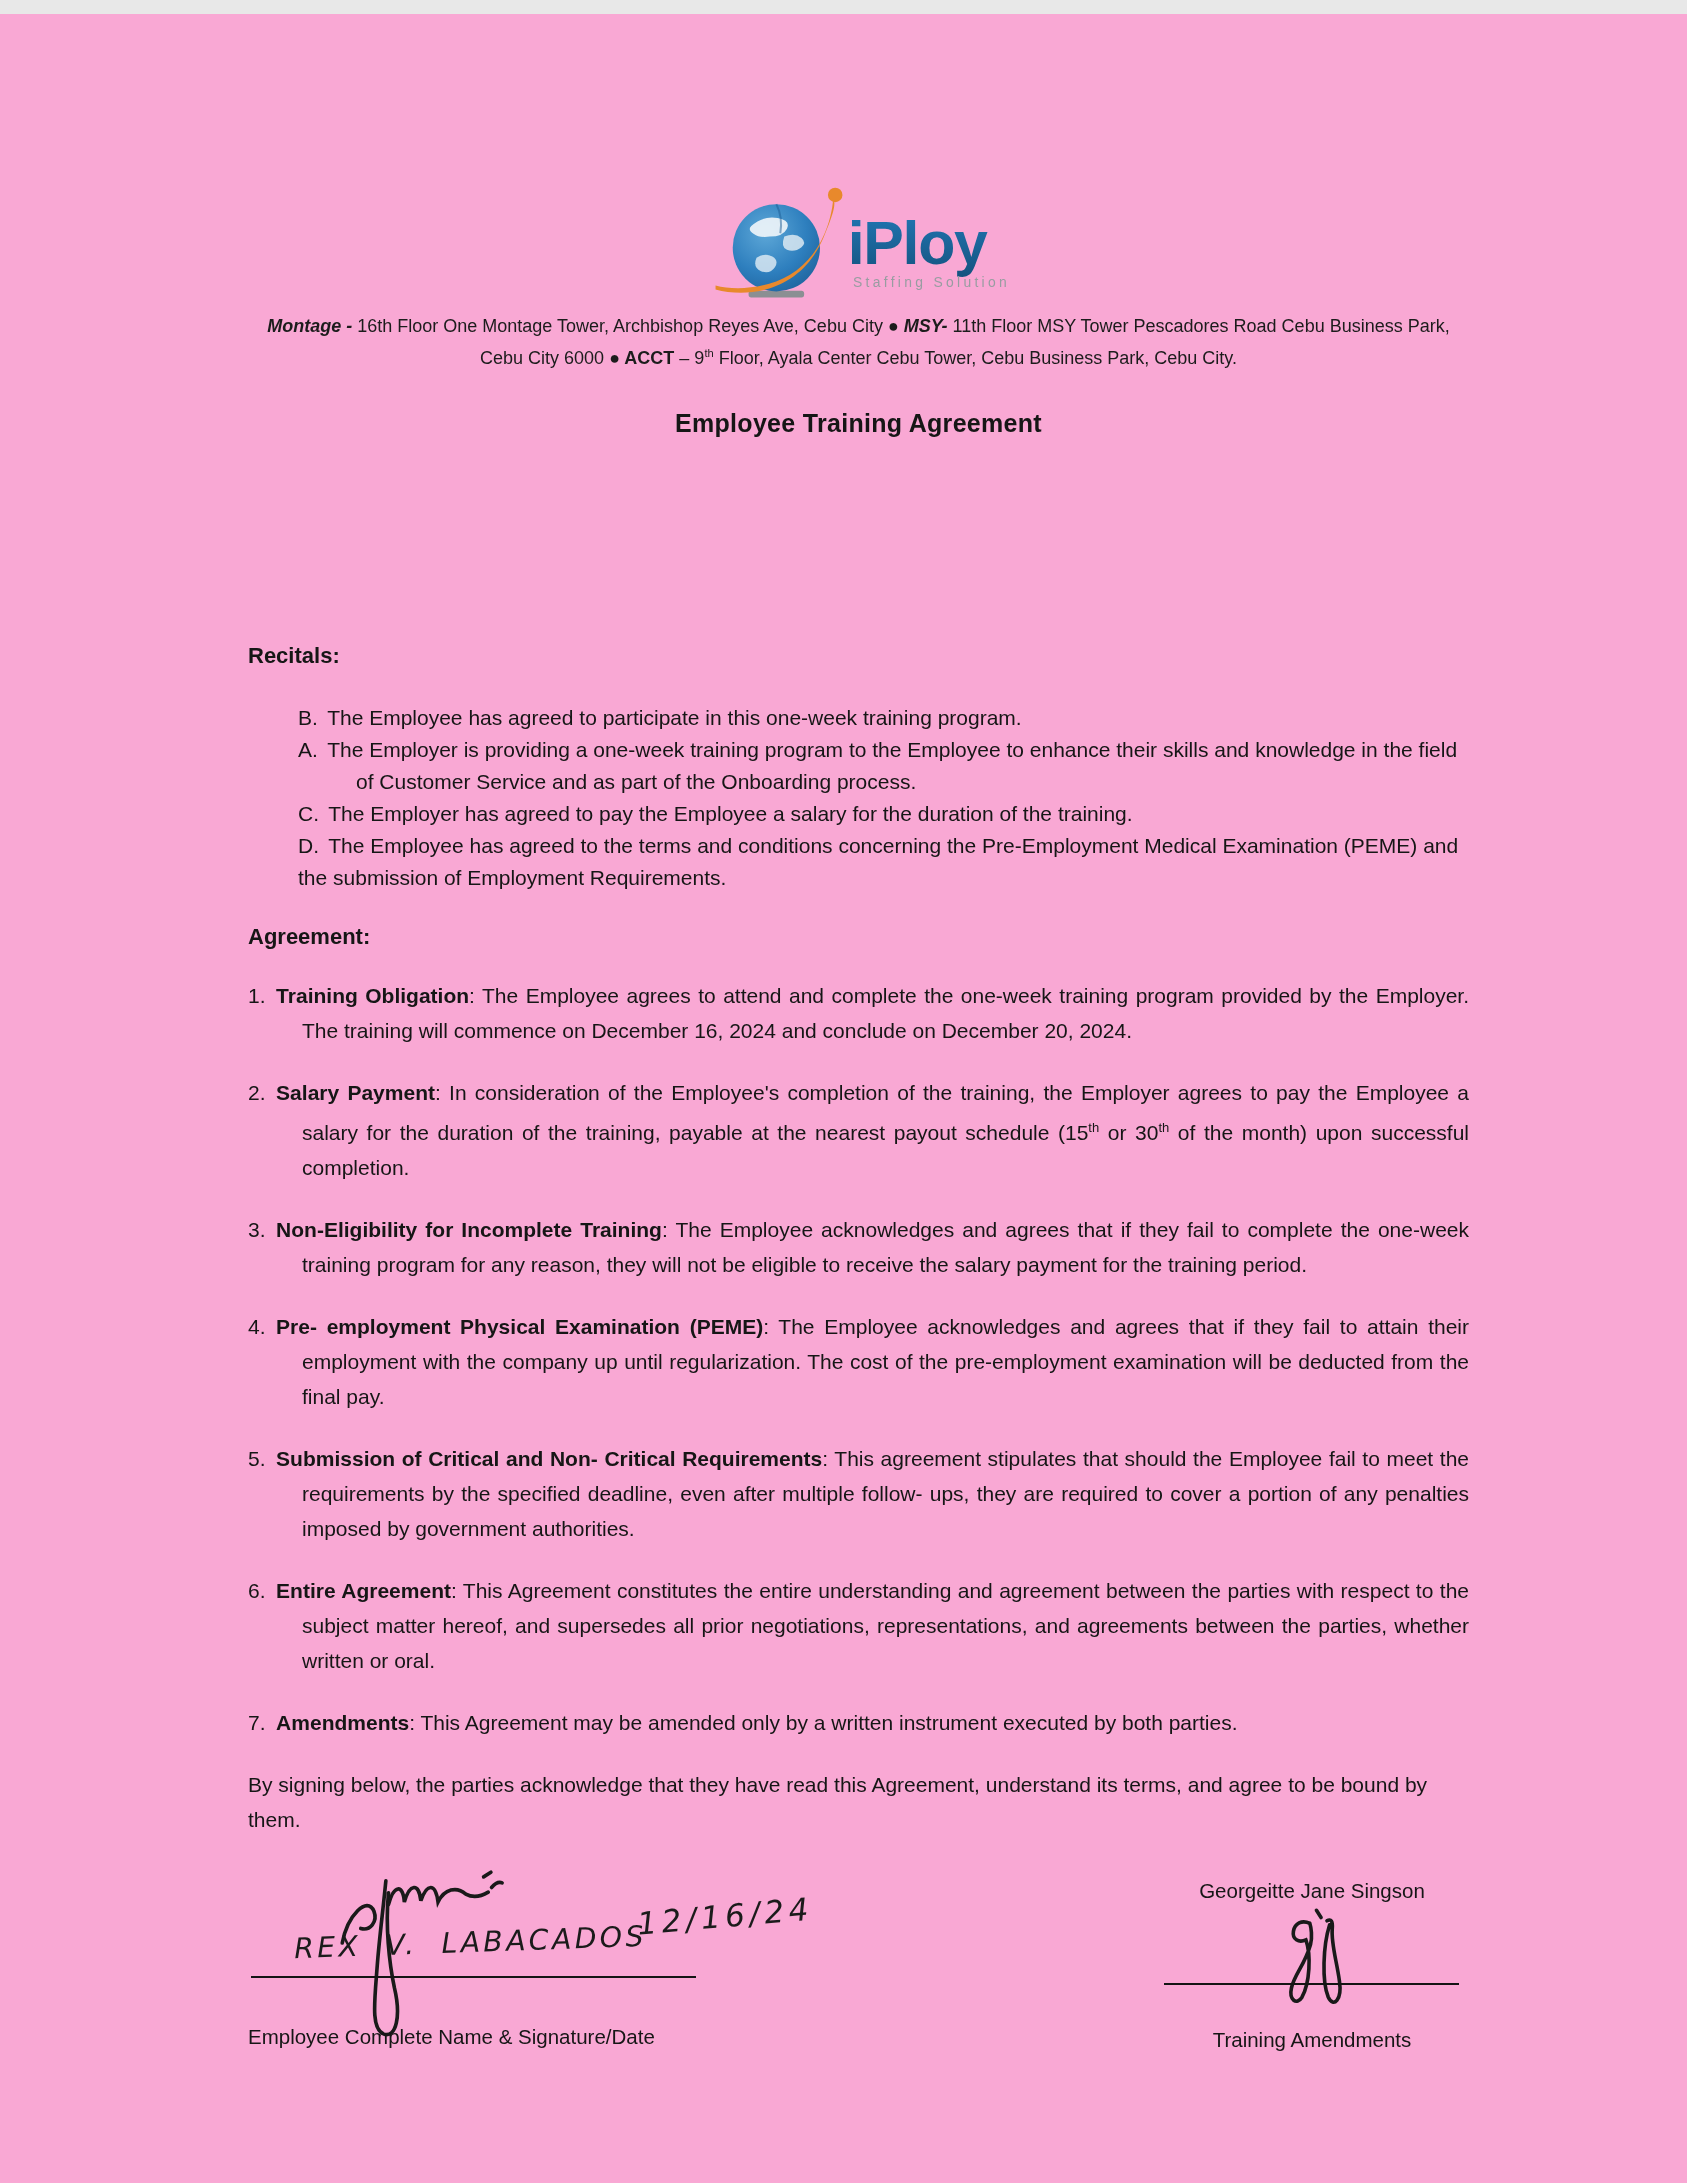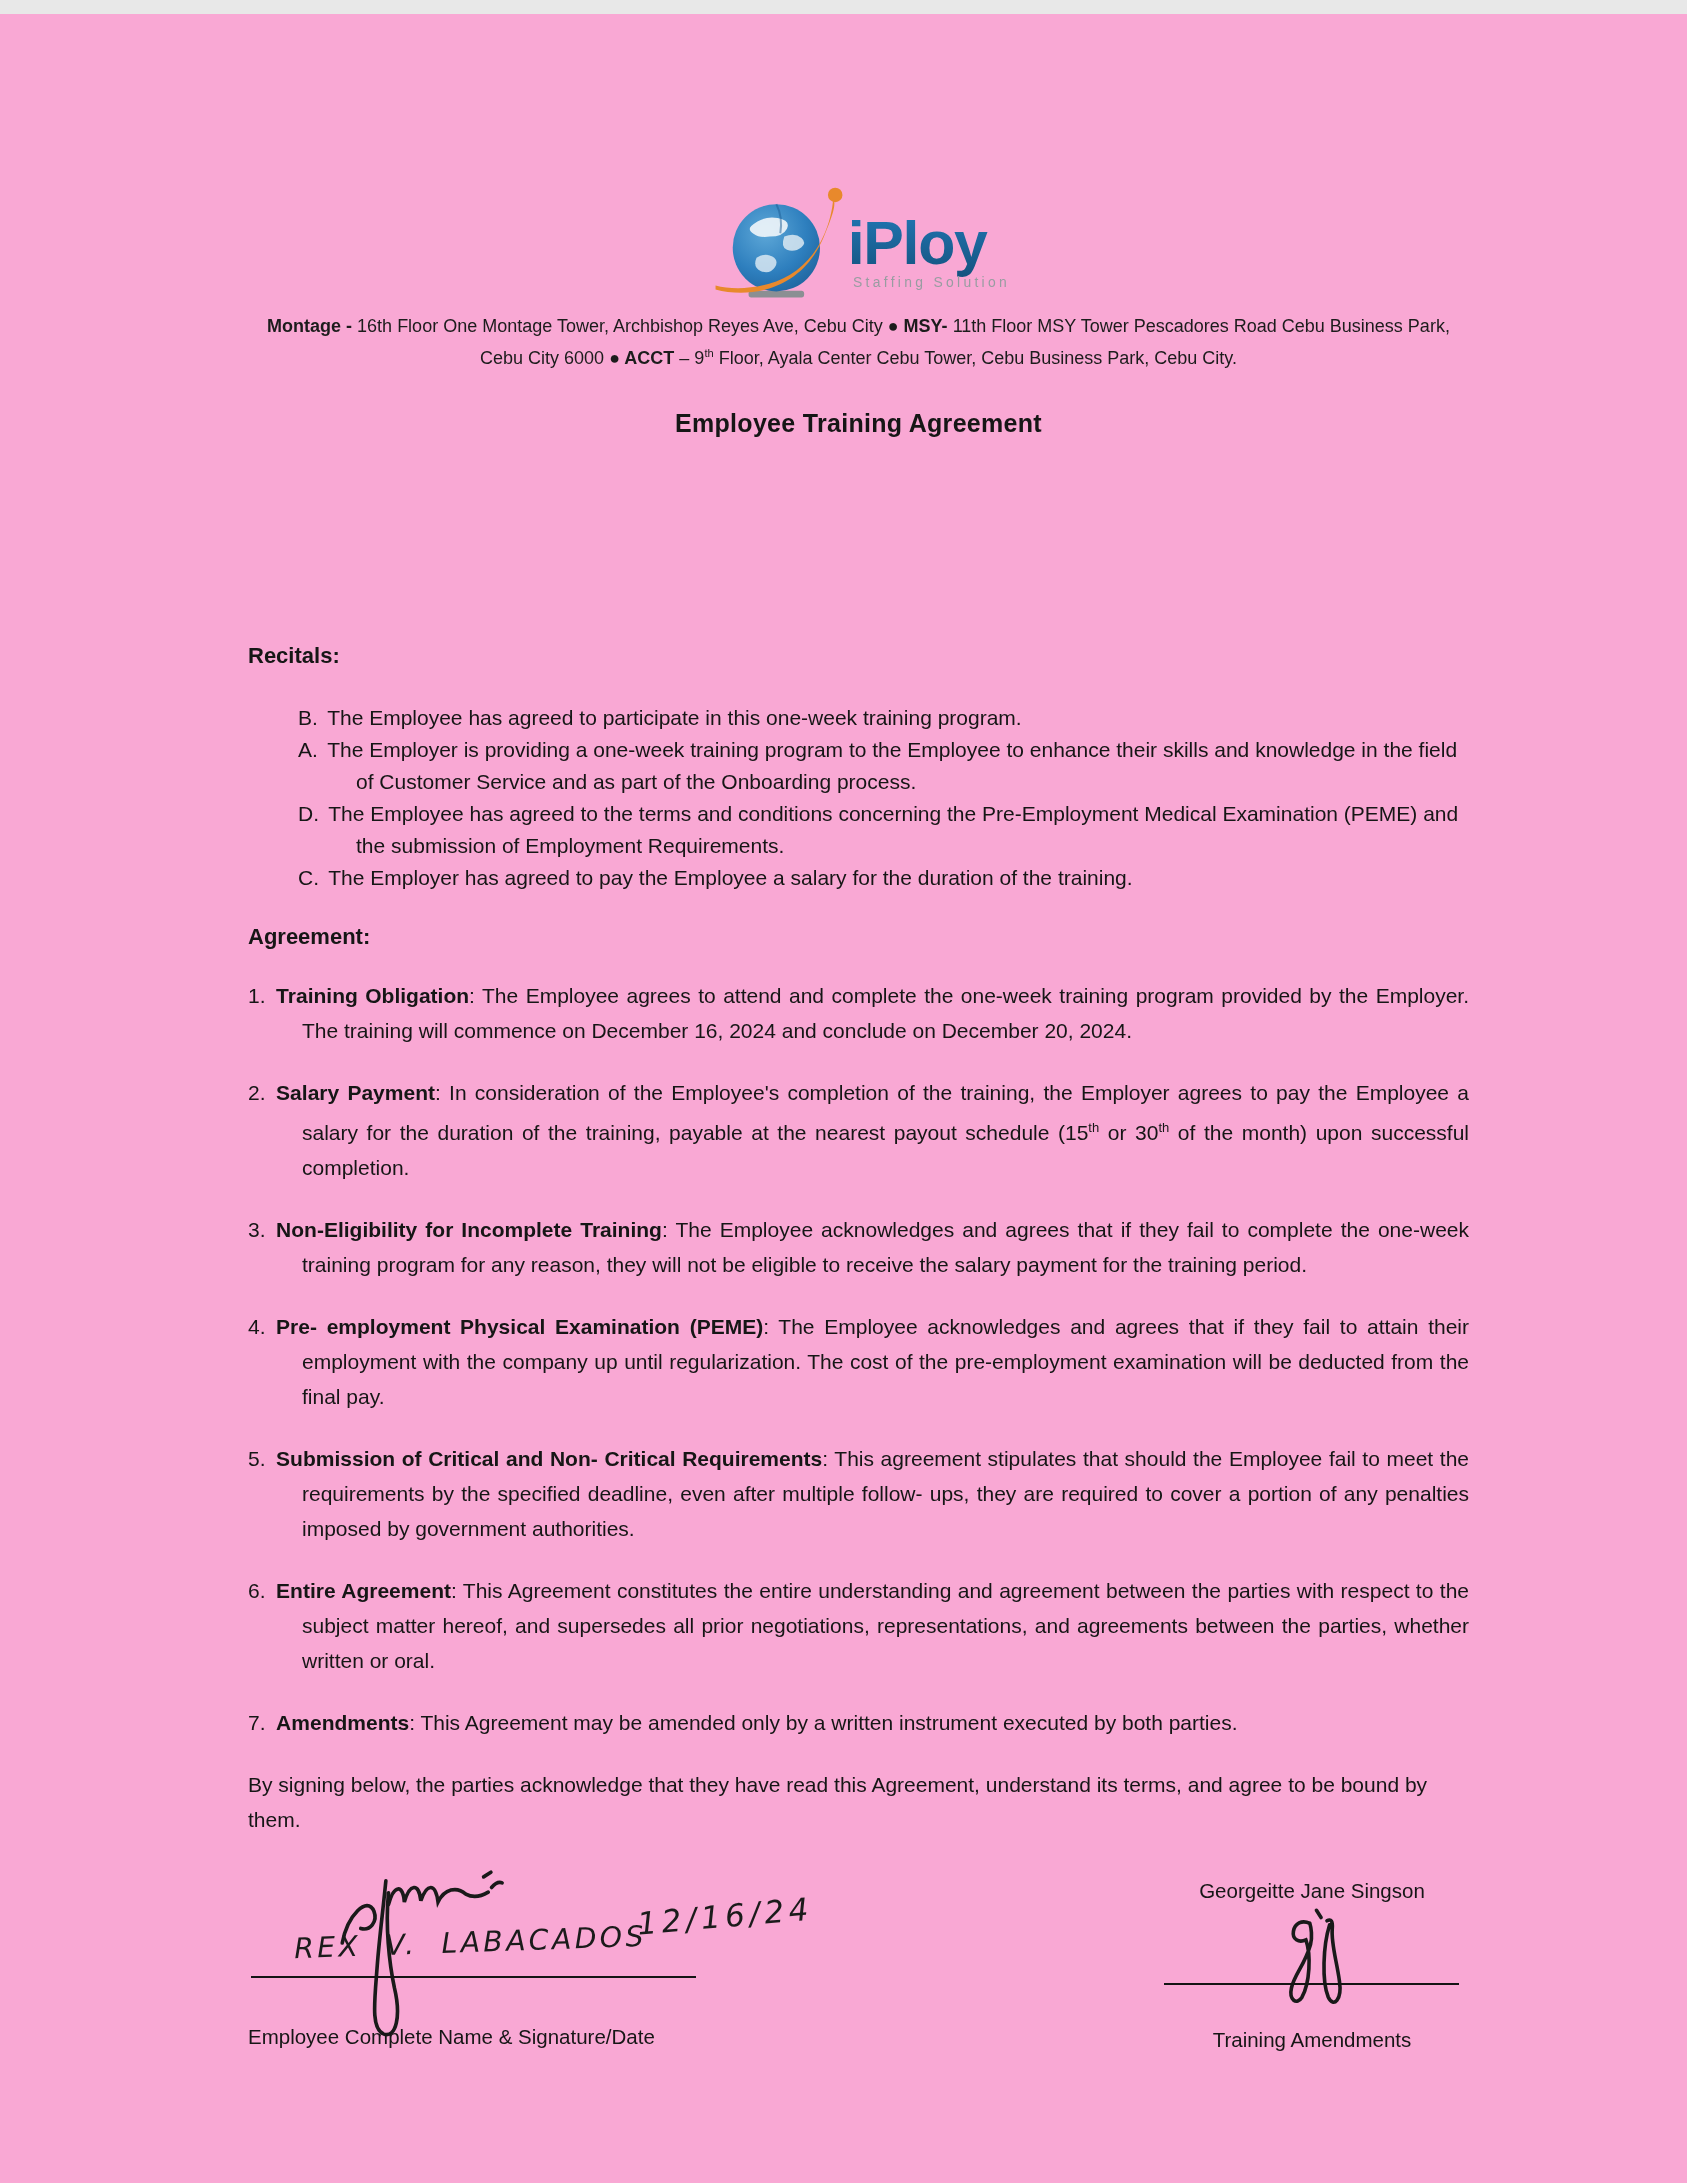--- a/index.html
+++ b/index.html
@@ -17,21 +17,21 @@
 
   
   .address{
     margin:6.6px auto 0 auto;max-width:1197px;text-align:center;
     font-size:18px;line-height:27px;color:#1c1c1c;
   }
 
   
   .seg-r{}
   .seg-b{font-weight:700;}
-  .seg-bi{font-weight:700;}
+  .seg-bi{font-weight:700;font-style:italic;}
   .seg-sup{vertical-align:super;font-size:0.62em;}
 
   .hwfont{font-family:"DejaVu Sans",sans-serif;font-style:italic;color:#1b1b1b;}
 
   
   .doc-title{margin-top:37px;text-align:center;font-weight:700;font-size:25px;letter-spacing:0.3px;}
 
   
   .intro{margin-top:32px;font-size:21px;line-height:36px;}
   .line{min-height:36px;}
@@ -124,22 +124,22 @@
         <div class="line justify"></div>
         <div class="line justify"></div>
         <div class="line justify"></div>
         <div class="line"></div>
       </div>
 
     <div class="section-heading recitals-heading">Recitals:</div>
     <div class="recitals-list">
         <div class="recital-item"><span class="letter">B.</span><span class="rtext">The Employee has agreed to participate in this one-week training program.</span></div>
         <div class="recital-item"><span class="letter">A.</span><span class="rtext">The Employer is providing a one-week training program to the Employee to enhance their skills and knowledge in the field of Customer Service and as part of the Onboarding process.</span></div>
+        <div class="recital-item"><span class="letter">C.</span><span class="rtext">The Employer has agreed to pay the Employee a salary for the duration of the training.</span></div>
         <div class="recital-item"><span class="letter">D.</span><span class="rtext">The Employee has agreed to the terms and conditions concerning the Pre-Employment Medical Examination (PEME) and the submission of Employment Requirements.</span></div>
-        <div class="recital-item"><span class="letter">C.</span><span class="rtext">The Employer has agreed to pay the Employee a salary for the duration of the training.</span></div>
       </div>
 
     <div class="section-heading agreement-heading">Agreement:</div>
     <div class="agreement-list">
         <div class="agr-item"><span class="num">1.</span><span class="agr-title">Training Obligation</span><span class="agr-body"><span class="seg seg-r">: The Employee agrees to attend and complete the one-week training program provided by the Employer. The training will commence on December 16, 2024 and conclude on December 20, 2024.</span></span></div>
         <div class="agr-item"><span class="num">2.</span><span class="agr-title">Salary Payment</span><span class="agr-body"><span class="seg seg-r">: In consideration of the Employee's completion of the training, the Employer agrees to pay the Employee a salary for the duration of the training, payable at the nearest payout schedule (15</span><span class="seg seg-sup">th</span><span class="seg seg-r"> or 30</span><span class="seg seg-sup">th</span><span class="seg seg-r"> of the month) upon successful completion.</span></span></div>
         <div class="agr-item"><span class="num">3.</span><span class="agr-title">Non-Eligibility for Incomplete Training</span><span class="agr-body"><span class="seg seg-r">: The Employee acknowledges and agrees that if they fail to complete the one-week training program for any reason, they will not be eligible to receive the salary payment for the training period.</span></span></div>
         <div class="agr-item"><span class="num">4.</span><span class="agr-title">Pre- employment Physical Examination (PEME)</span><span class="agr-body"><span class="seg seg-r">: The Employee acknowledges and agrees that if they fail to attain their employment with the company up until regularization. The cost of the pre-employment examination will be deducted from the final pay.</span></span></div>
         <div class="agr-item"><span class="num">5.</span><span class="agr-title">Submission of Critical and Non- Critical Requirements</span><span class="agr-body"><span class="seg seg-r">: This agreement stipulates that should the Employee fail to meet the requirements by the specified deadline, even after multiple follow- ups, they are required to cover a portion of any penalties imposed by government authorities.</span></span></div>
         <div class="agr-item"><span class="num">6.</span><span class="agr-title">Entire Agreement</span><span class="agr-body"><span class="seg seg-r">: This Agreement constitutes the entire understanding and agreement between the parties with respect to the subject matter hereof, and supersedes all prior negotiations, representations, and agreements between the parties, whether written or oral.</span></span></div>

